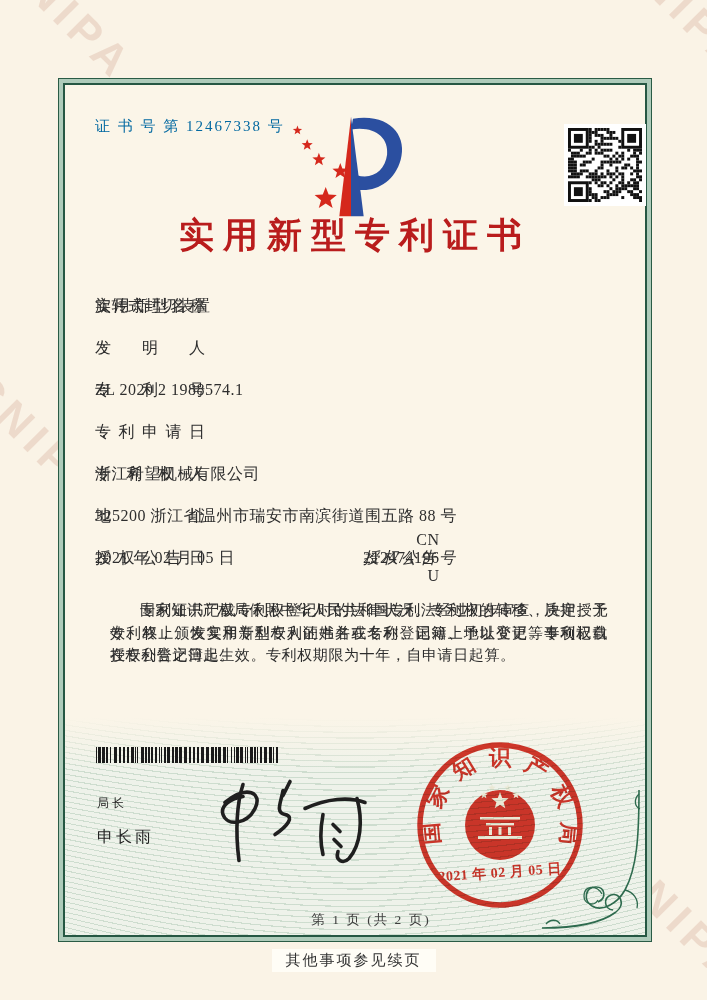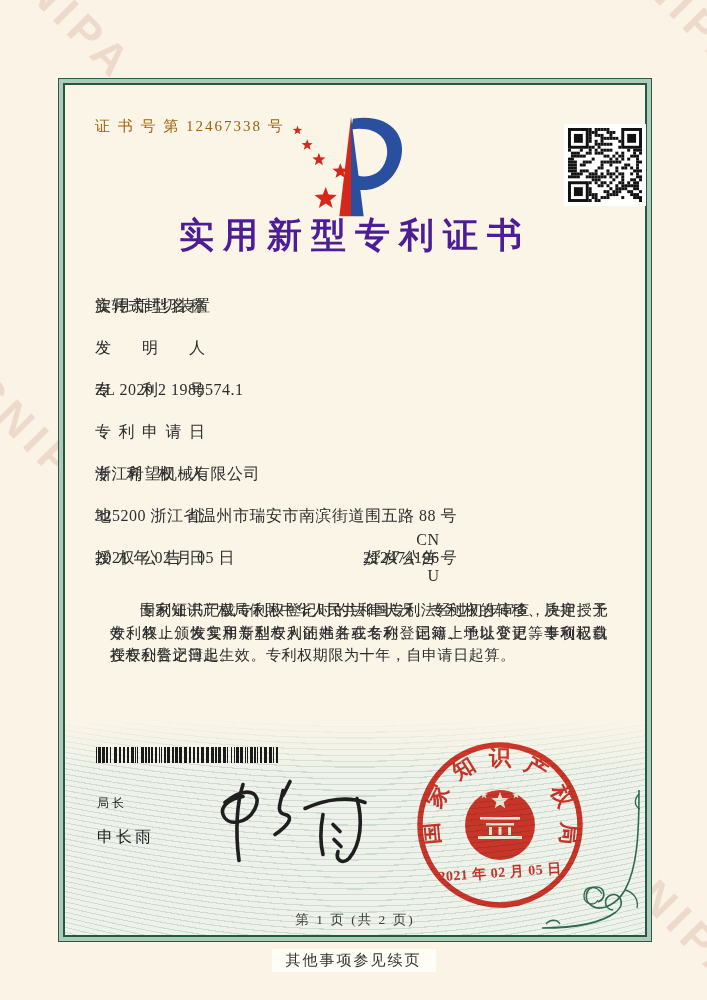--- a/index.html
+++ b/index.html
@@ -19,26 +19,26 @@
   }
   
   .frame{
     position:absolute;left:58px;top:78px;width:592px;height:862px;
     border:1px solid #2a5b45;
     box-shadow:inset 0 0 0 4px #aecbba, inset 0 0 0 6px #265743;
     background:#fbf5e8;z-index:2;
   }
   .frame *{position:absolute;}
   
-  .cert-no{left:36px;top:38px;font-size:15px;letter-spacing:2px;color:#a16207;}
+  .cert-no{left:36px;top:38px;font-size:15px;letter-spacing:2px;color:#0369a1;}
   .qr{left:505px;top:45px;width:82px;height:82px;background:#fff;padding:4px;box-sizing:border-box;}
   .logo{left:228px;top:30px;width:130px;height:112px;}
   .title{
     left:0;top:133px;width:100%;text-align:center;
-    font-size:35px;font-weight:bold;letter-spacing:9px;color:#4c1d95;
+    font-size:35px;font-weight:bold;letter-spacing:9px;color:#b91c1c;
   }
   
   .fields{left:36px;top:206px;width:540px;position:absolute;}
   .frow{position:relative;height:42px;display:flex;align-items:center;font-size:16px;color:#2e2e2e;}
   .flabel{
     display:inline-block;width:110px;
     text-align:justify;text-align-last:justify;text-justify:inter-character;
   }
   .fcolon{margin:0 8px 0 1px;}
   .fvalue{letter-spacing:.5px;text-align:right;}
@@ -56,21 +56,21 @@
       repeating-radial-gradient(140% 90% at 50% 220%,
         rgba(120,165,135,.28) 0 1px, rgba(0,0,0,0) 1px 5px);
   }
   .barcode{left:37px;top:668px;width:186px;height:16px;}
   .dir-title{left:38px;top:716px;font-family:"Liberation Sans","DejaVu Sans",sans-serif;
     font-size:12px;letter-spacing:3px;color:#222;}
   .dir-name{left:38px;top:748px;font-family:Liberation Mono, monospace;
     font-size:16px;letter-spacing:3px;color:#222;}
   .sig{left:128px;top:688px;width:200px;height:108px;}
   .seal{left:353px;top:656px;width:176px;height:196px;mix-blend-mode:multiply;opacity:.93;z-index:5;}
-  .pageno{left:0;top:832px;width:100%;text-align:center;font-size:13.5px;letter-spacing:2px;color:#3d3d3d;}
+  .pageno{left:16px;top:832px;width:100%;text-align:center;font-size:13.5px;letter-spacing:2px;color:#3d3d3d;}
   .flourish{right:5px;bottom:5px;width:104px;height:146px;}
   
   .note-wrap{position:absolute;left:0;top:949px;width:707px;text-align:center;z-index:3;}
   .note{display:inline-block;background:#fffdf6;padding:2px 14px;font-size:15px;
     letter-spacing:2px;color:#333;}
   svg{overflow:visible;}
 </style>
 </head>
 <body>
 

